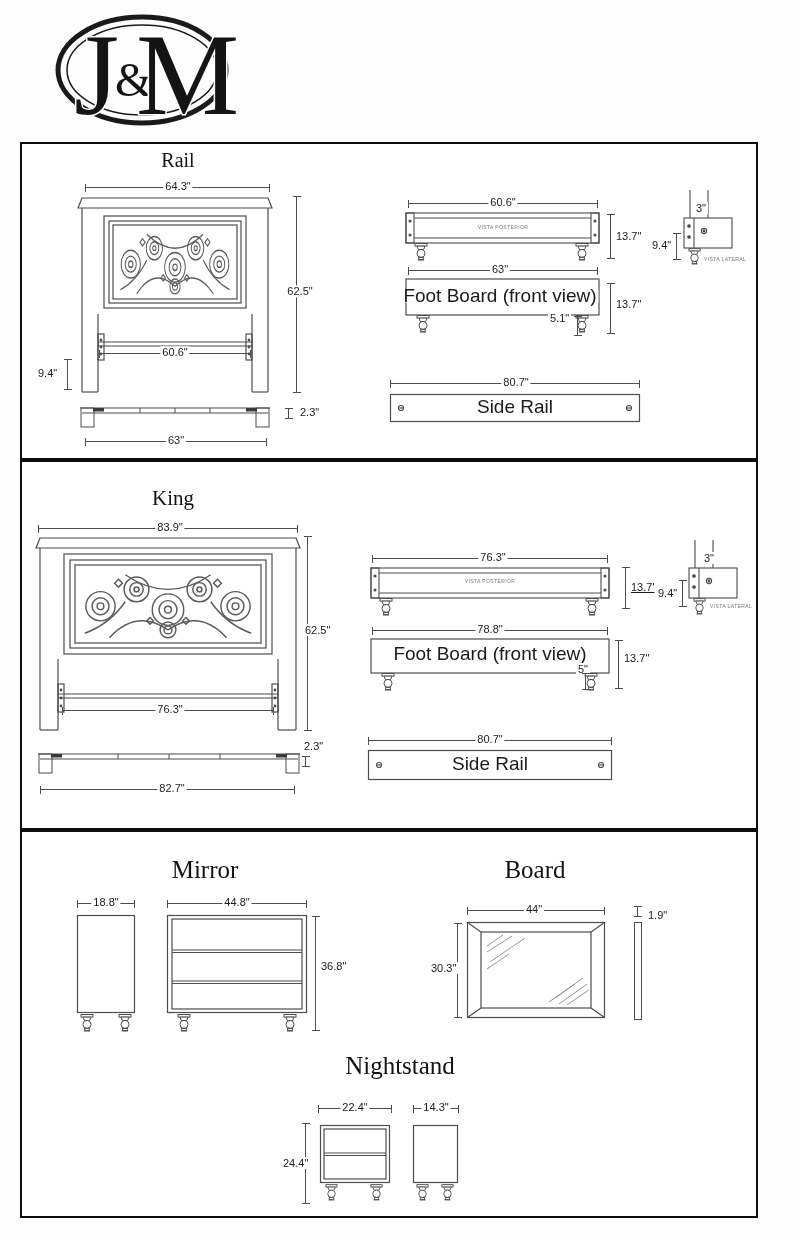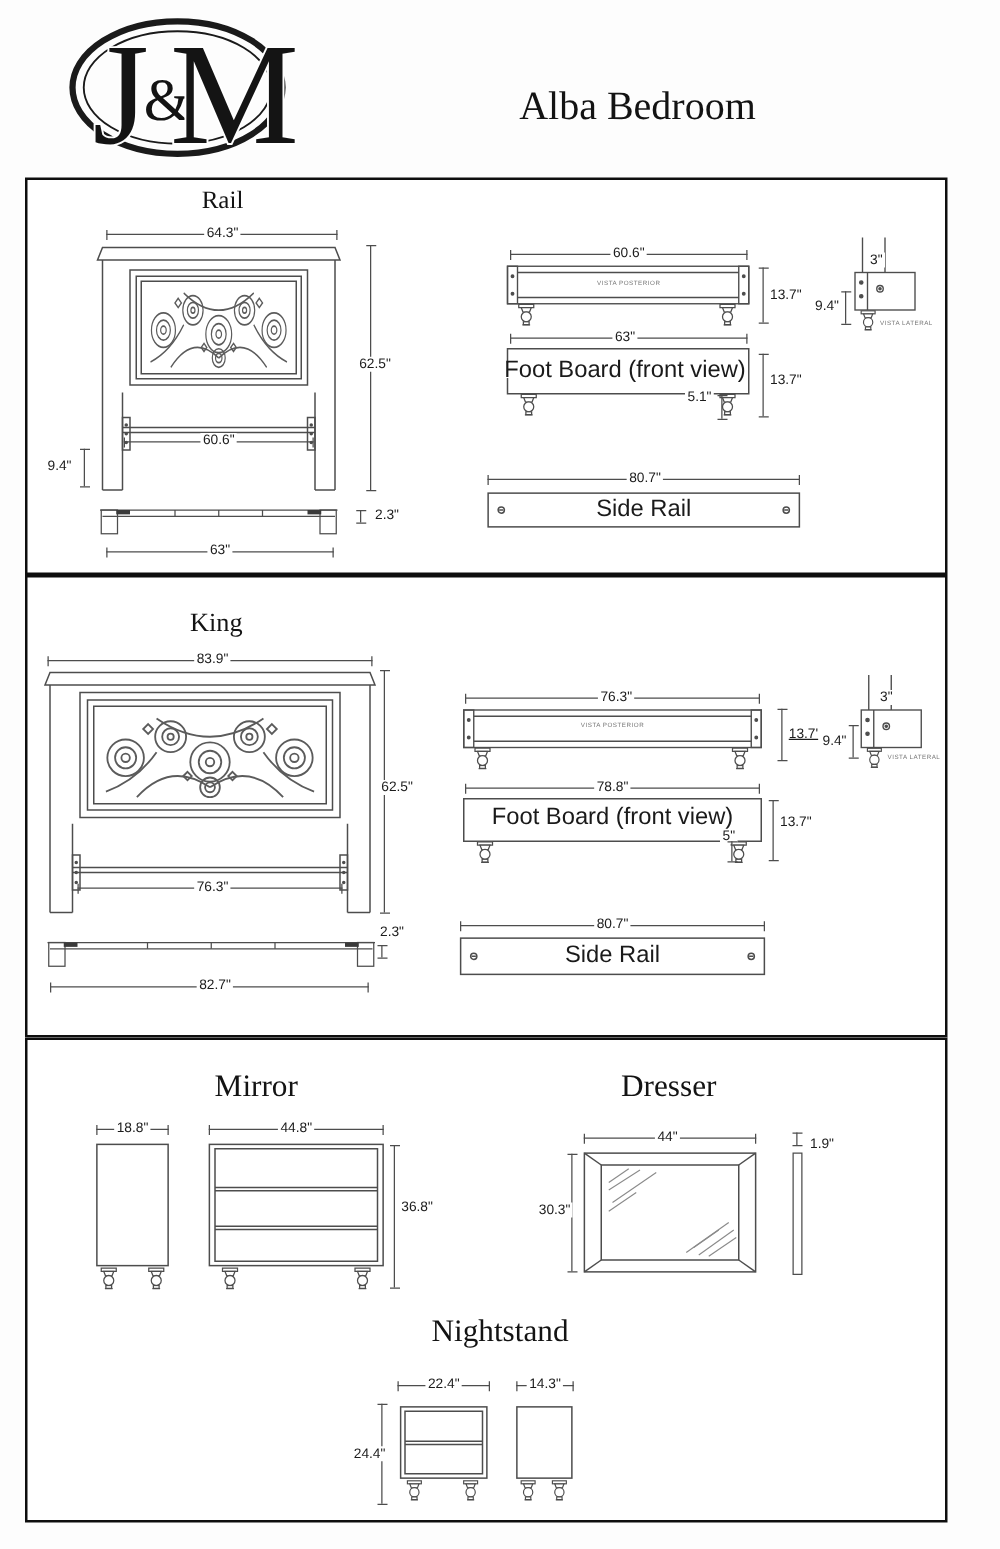--- a/index.html
+++ b/index.html
@@ -69,21 +69,20 @@
     </defs>
   </svg>
 
   <svg class="draw" style="left:52px;top:6px" width="190" height="128" viewBox="0 0 190 128">
     <ellipse cx="90" cy="64" rx="84" ry="53" fill="none" stroke="#1a1a1a" stroke-width="5"></ellipse>
     <ellipse cx="90" cy="64" rx="75" ry="45" fill="none" stroke="#1a1a1a" stroke-width="1.5"></ellipse>
     <text x="22" y="108" font-family="Liberation Serif,serif" font-size="116" fill="#141414" stroke="#fff" stroke-width="3" paint-order="stroke">J</text>
     <text x="63" y="90" font-family="Liberation Serif,serif" font-size="48" fill="#141414" stroke="#fff" stroke-width="2.5" paint-order="stroke">&amp;</text>
     <text x="84" y="108" font-family="Liberation Serif,serif" font-size="116" fill="#141414" stroke="#fff" stroke-width="3" paint-order="stroke">M</text>
   </svg>
-  <div class="abs title-serif" style="left:370px;top:66px;width:280px;font-size:32px;">Alba Bedroom</div>
 
   <div class="panel" style="top:142px;height:318px;"></div>
   <div class="panel" style="top:460px;height:370px;"></div>
   <div class="panel" style="top:830px;height:388px;"></div>
 
   <div class="abs title-serif" style="left:145px;top:149px;width:66px;font-size:20px;">Rail</div>
 
   <div class="dim-h" style="left:85px;top:187px;width:185px;"></div>
   <span class="lbl lbl-c" style="left:178px;top:187px;">64.3"</span>
   <div class="dim-v" style="left:296px;top:196px;height:196px;"></div>
@@ -342,21 +341,21 @@
         <line x1="5" y1="37.5" x2="135" y2="37.5"></line>
       <line x1="5" y1="66" x2="135" y2="66"></line>
         <line x1="5" y1="68.5" x2="135" y2="68.5"></line>
     </g>
     <use href="#foot" x="10" y="99" width="14" height="19"></use>
     <use href="#foot" x="116" y="99" width="14" height="19"></use>
   </svg>
   <div class="dim-v" style="left:315px;top:916px;height:114px;"></div>
   <span class="lbl" style="left:319px;top:960px;">36.8"</span>
 
-  <div class="abs title-serif" style="left:492px;top:856px;width:86px;font-size:25px;">Dresser</div>
+  <div class="abs title-serif" style="left:492px;top:856px;width:86px;font-size:25px;">Board</div>
   <div class="dim-h" style="left:467px;top:910px;width:138px;"></div>
   <span class="lbl lbl-c" style="left:534px;top:910px;">44"</span>
   <svg class="draw" style="left:467px;top:922px" width="138" height="96" viewBox="0 0 138 96">
     <g stroke="#4d4d4d" stroke-width="1.2" fill="none">
       <rect x="0.5" y="0.5" width="137" height="95"></rect>
       <rect x="14" y="10" width="110" height="76"></rect>
       <line x1="0.5" y1="0.5" x2="14" y2="10"></line>
         <line x1="137.5" y1="0.5" x2="124" y2="10"></line>
       <line x1="0.5" y1="95.5" x2="14" y2="86"></line>
         <line x1="137.5" y1="95.5" x2="124" y2="86"></line>

